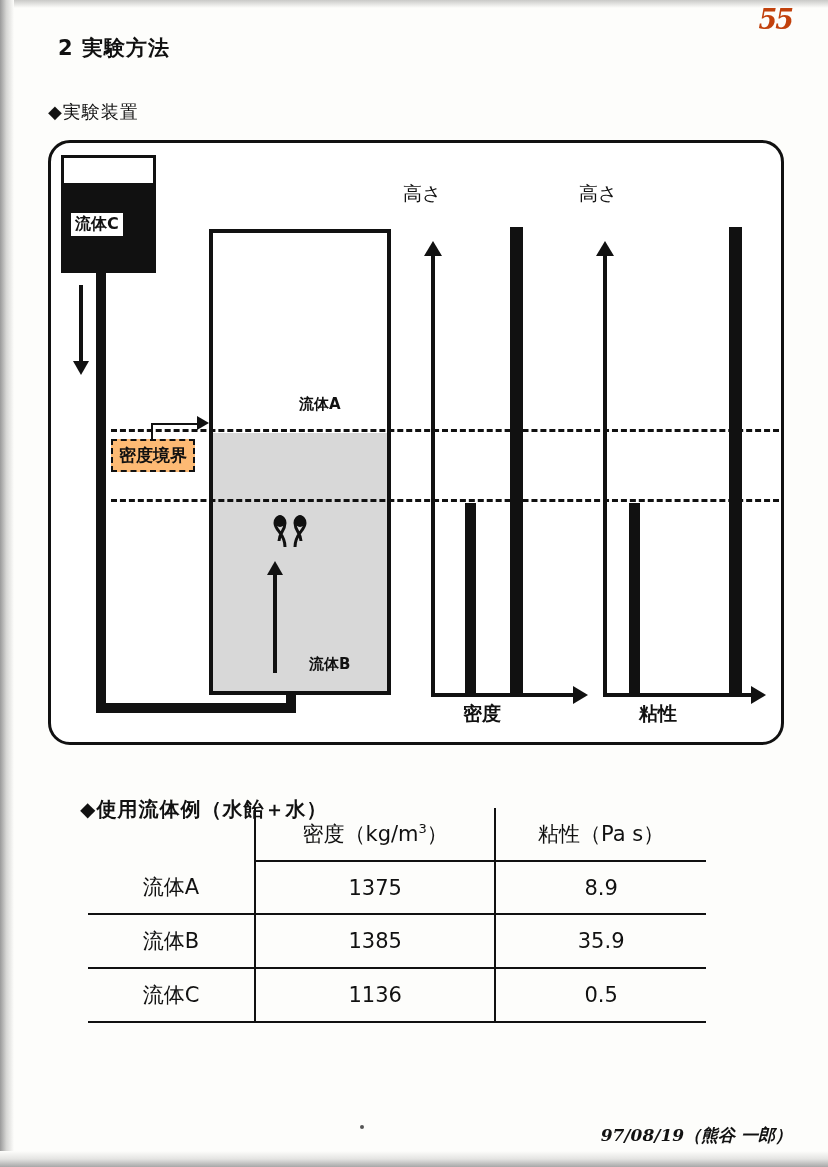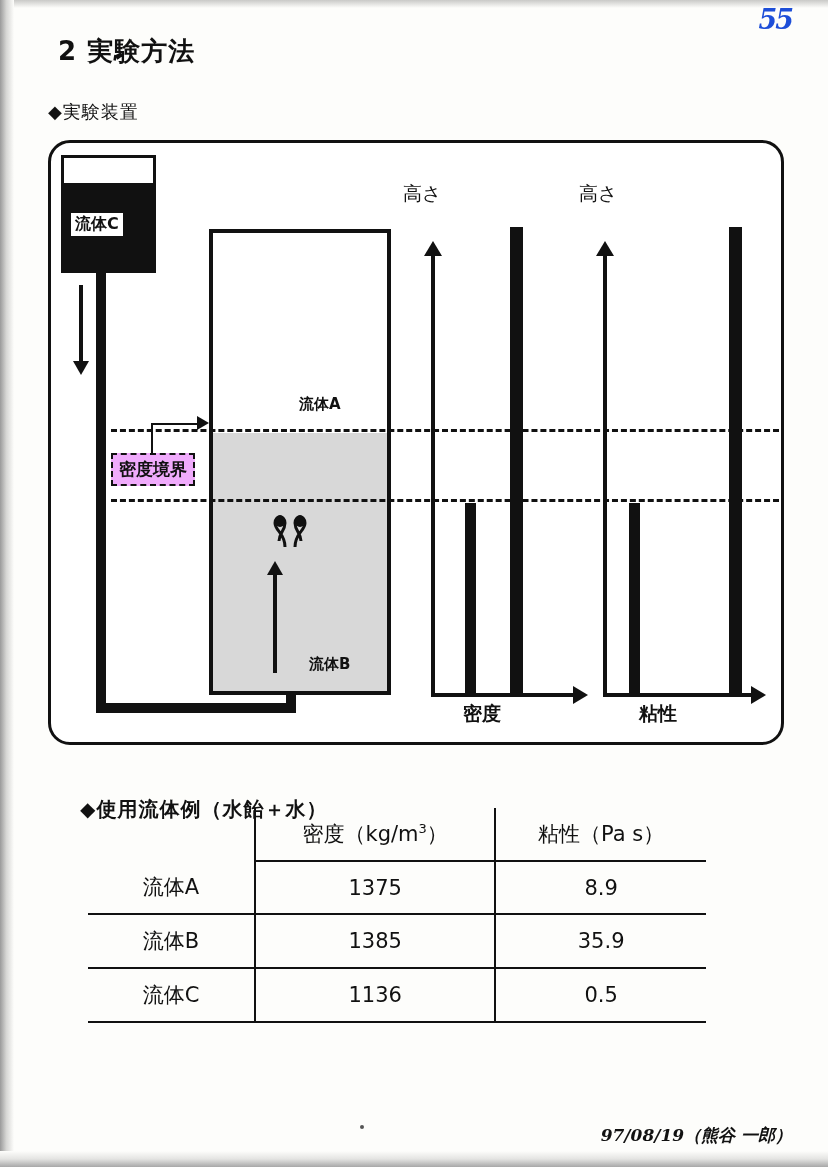--- a/index.html
+++ b/index.html
@@ -32,28 +32,28 @@
 
   .page-number {
     position: absolute;
     right: 36px;
     top: 4px;
     font-family: "DejaVu Serif", serif;
     font-size: 27px;
     font-weight: bold;
     font-style: italic;
     letter-spacing: -2px;
-    color: #1d4ed8;
+    color: #c2410c;
   }
 
   .section-title {
     position: absolute;
     left: 58px;
     top: 34px;
-    font-size: 26px;
+    font-size: 21px;
     font-weight: bold;
     letter-spacing: 1px;
   }
 
   .subhead-device {
     position: absolute;
     left: 48px;
     top: 100px;
     font-size: 18px;
     font-weight: normal;
@@ -123,22 +123,22 @@
     position: absolute; left: 216px; top: 418px; width: 0; height: 0;
     border-left: 8px solid transparent; border-right: 8px solid transparent; border-bottom: 14px solid #111;
   }
 
   
   .lbl-fluidA { position: absolute; left: 248px; top: 252px; font-size: 15px; font-weight: bold; }
   .lbl-fluidB { position: absolute; left: 258px; top: 512px; font-size: 15px; font-weight: bold; }
 
   
   .lbl-boundary {
-    position: absolute; left: 60px; top: 310px;
-    border: 2px dashed #111; background: #f0abfc;
+    position: absolute; left: 60px; top: 296px;
+    border: 2px dashed #111; background: #fdba74;
     padding: 3px 6px; font-size: 17px; font-weight: bold;
   }
   .boundary-lead-v { position: absolute; left: 100px; top: 280px; width: 2px; height: 32px; background: #111; }
   .boundary-lead-h { position: absolute; left: 100px; top: 280px; width: 48px; height: 2px; background: #111; }
   .boundary-lead-head {
     position: absolute; left: 146px; top: 273px; width: 0; height: 0;
     border-top: 7px solid transparent; border-bottom: 7px solid transparent; border-left: 12px solid #111;
   }
 
   

